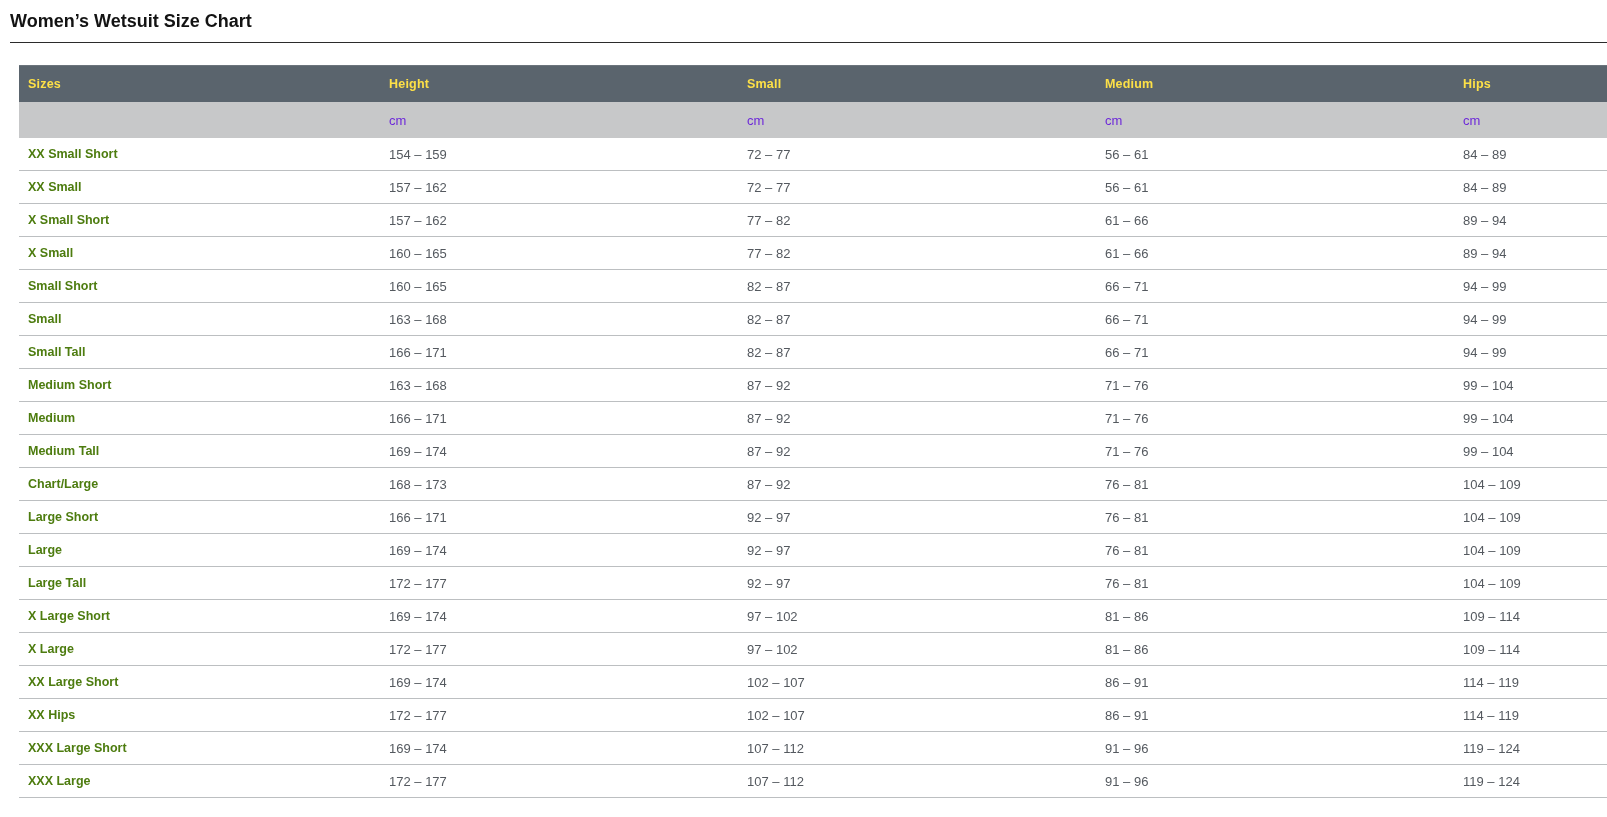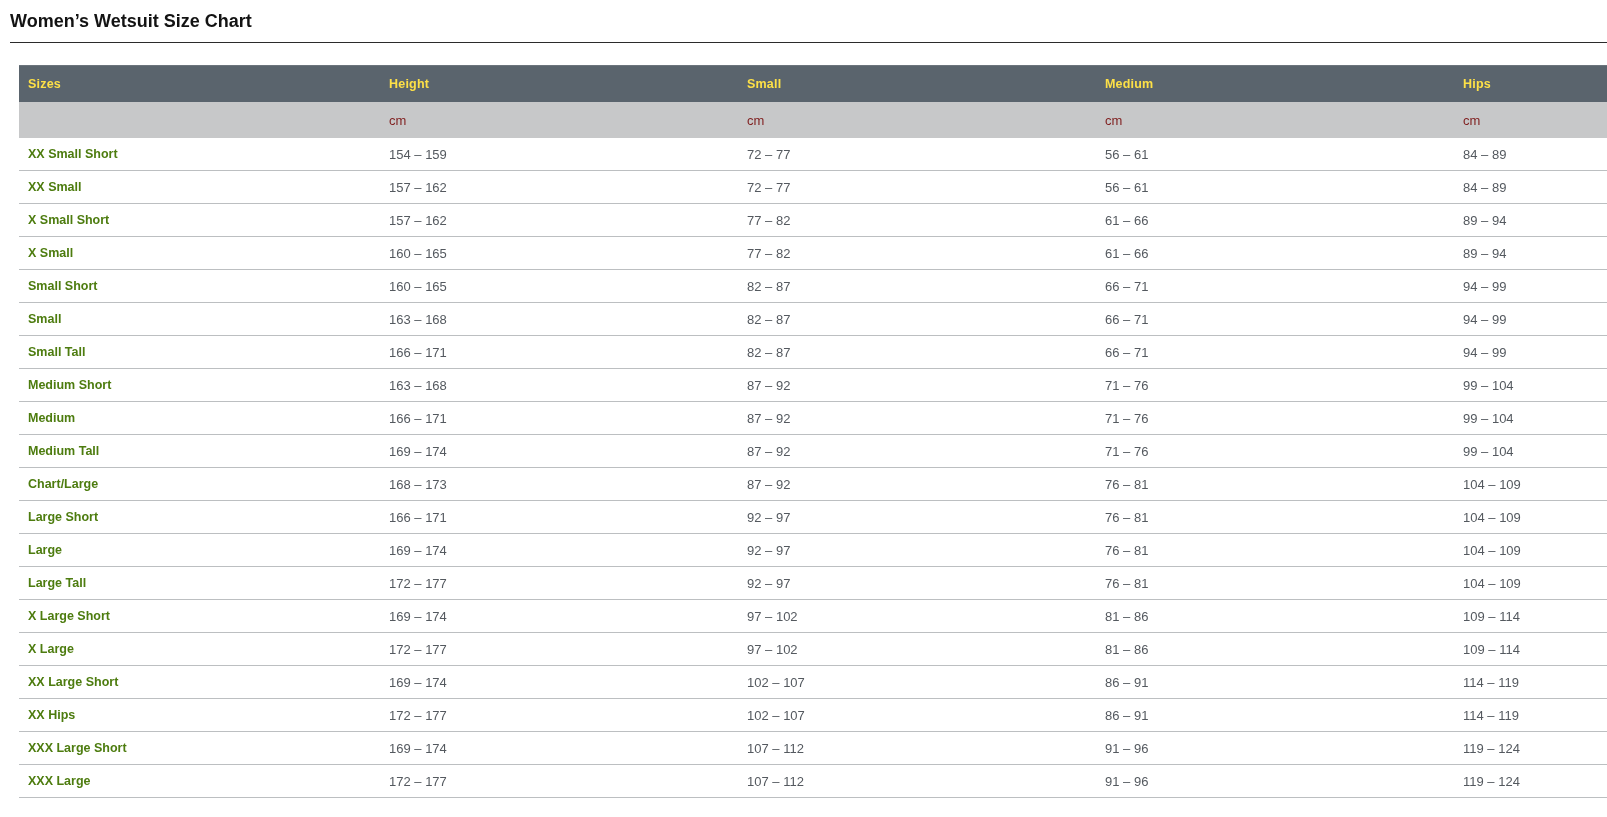--- a/index.html
+++ b/index.html
@@ -52,21 +52,21 @@
     font-size: 12.5px;
     font-weight: bold;
     text-align: left;
     padding: 0 0 0 9px;
     height: 36px;
     vertical-align: middle;
     letter-spacing: 0.2px;
   }
   tr.units-row td {
     background: #c7c8c9;
-    color: #7f1d1d;
+    color: #6d28d9;
     font-size: 13px;
     text-align: left;
     padding: 0 0 0 9px;
     height: 36px;
     vertical-align: middle;
   }
   tr.data-row td {
     background: #ffffff;
     border-bottom: 1px solid #bcbfc1;
     height: 32px;

